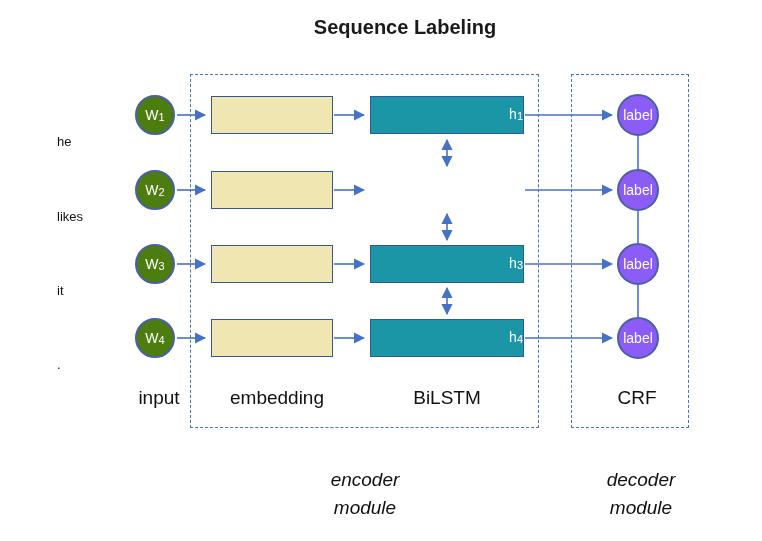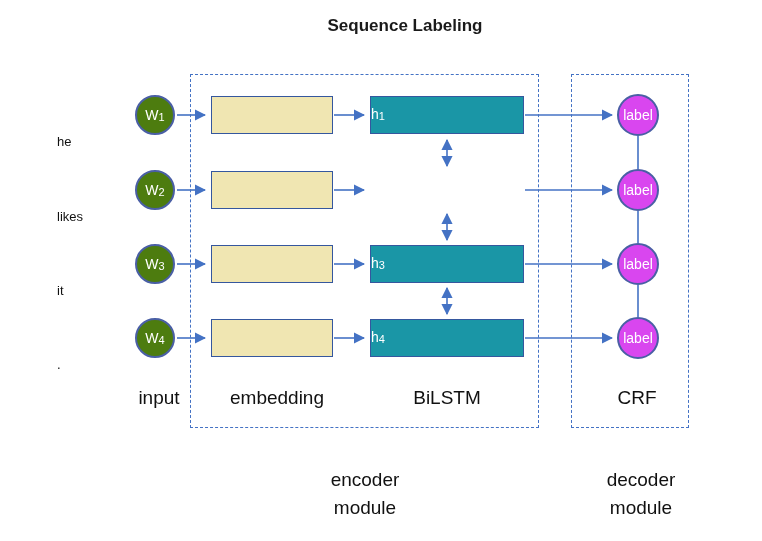--- a/index.html
+++ b/index.html
@@ -7,21 +7,21 @@
     position: relative;
     width: 762px; height: 541px;
     background: #ffffff;
     font-family: "Liberation Sans", sans-serif;
     overflow: hidden;
   }
   .title {
     position: absolute;
     top: 16px; left: 405px;
     transform: translateX(-50%);
-    font-size: 17px; font-weight: bold; color: #1a1a1a;
+    font-size: 20px; font-weight: bold; color: #1a1a1a;
     white-space: nowrap;
   }
   .connectors { position: absolute; left:0; top:0; pointer-events:none; }
   .dashed-box {
     position: absolute;
     border: 1px dashed #4472C4;
     background: transparent;
   }
   .encoder-box { left:190px; top:74px; width:347px; height:352px; }
   .decoder-box { left:571px; top:74px; width:116px; height:352px; }
@@ -49,44 +49,45 @@
     border: 1.5px solid #35579E;
     box-sizing: border-box;
   }
   .hbox {
     position: absolute; left: 370px;
     width: 154px; height: 38px;
     background: #1A96A6;
     border: 1.5px solid #35579E;
     box-sizing: border-box;
     color: #ffffff; font-size: 14px;
-    text-align: left; line-height: 35px;
+    text-align: right; line-height: 35px;
   }
   .lnode {
     position: absolute; left: 617px;
     width: 42px; height: 42px;
     border-radius: 50%;
-    background: #d946ef;
+    background: #8b5cf6;
     border: 2px solid #4A5FA5;
     box-sizing: border-box;
     color: #ffffff; font-size: 14px;
     text-align: center; line-height: 38px;
   }
   .sub { font-size: 11px; position: relative; top: 1px; }
   .col-label {
     position: absolute;
     top: 386px; height: 24px; line-height: 24px;
     font-size: 19px; color: #111111;
     text-align: center; white-space: nowrap;
   }
   .module-label {
     position: absolute; top: 466px;
     width: 140px;
     font-size: 19px; line-height: 28px; color: #111111;
     text-align: center;
+    font-style: italic;
   }
 </style>
 </head>
 <body>
 
 <div class="canvas">
 
   <div class="title">Sequence Labeling</div>
 
   <svg class="connectors" width="762" height="541" viewBox="0 0 762 541">

